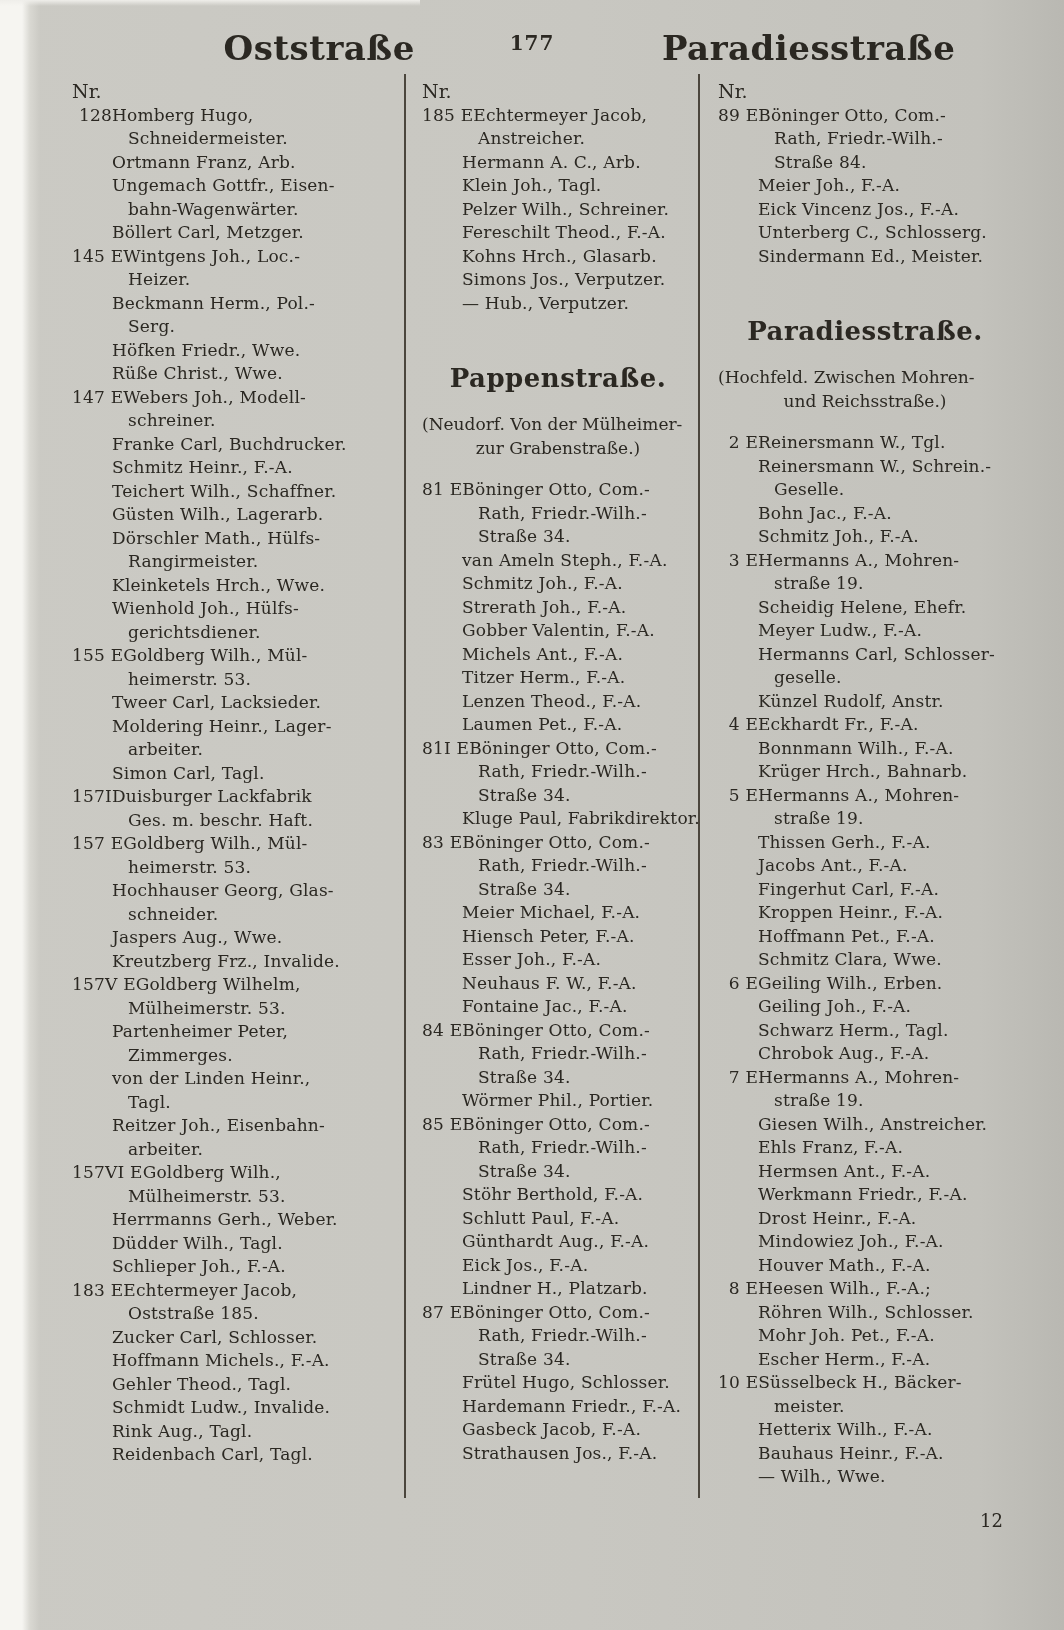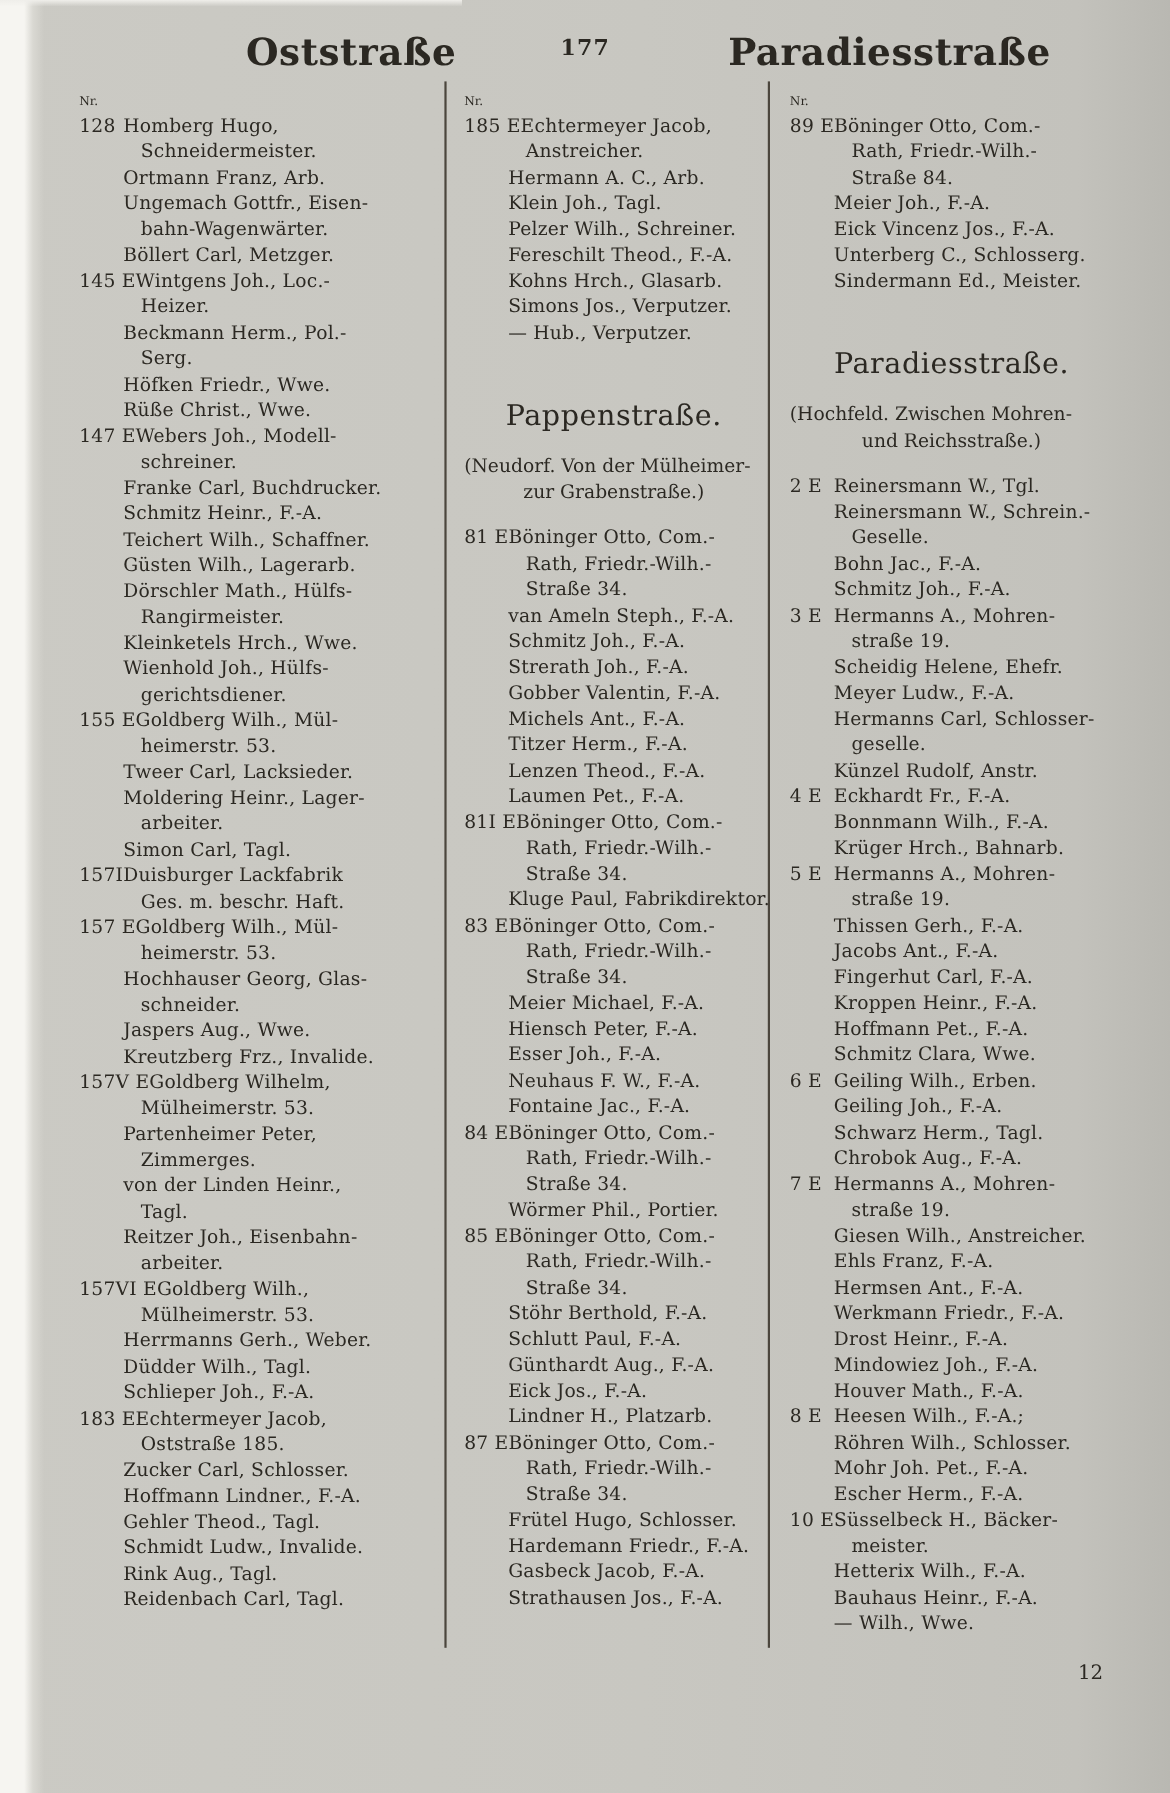--- a/index.html
+++ b/index.html
@@ -33,30 +33,30 @@
     top:3px; font-size:20px; font-weight:bold; letter-spacing:1px;
   }
   .columns {
     position:absolute; top:74px; left:72px; width:940px; height:1424px;
     display:flex;
   }
   .col { padding-top:6px; }
   .col-1 { width:332px; padding-right:8px; }
   .col-2 { width:294px; border-left:2px solid #4b463d; padding-left:16px; padding-right:4px; }
   .col-3 { width:314px; border-left:2px solid #4b463d; padding-left:18px; }
-  .col-label { font-size:11px; line-height:23.5px; }
+  .col-label { font-size:19px; line-height:23.5px; }
   .line {
     font-size:17px; line-height:23.5px; min-height:23.5px;
     white-space:nowrap; letter-spacing:0.2px;
   }
   .entry.sub .line.first { padding-left:40px; }
   .line.cont { padding-left:56px; }
-  .num { display:inline-block; min-width:40px; }
+  .num { display:inline-block; min-width:40px;text-align:right; }
   .street-heading {
-    text-align:center; font-weight:normal; font-size:26px; line-height:30px;
+    text-align:center; font-weight:bold; font-size:26px; line-height:30px;
     margin:48px 0 20px 0; letter-spacing:0.5px;
   }
   .street-note { font-size:17px; margin-bottom:18px; }
   .street-note .nline { line-height:23.5px; }
   .street-note .nline + .nline { text-align:center; }
   .signature {
     position:absolute; left:936px; top:1510px; font-size:18px;margin-left:44px;
   }
 </style>
 </head>
@@ -192,21 +192,21 @@
           <div class="line first">Schlieper Joh., F.-A.</div>
         </div>
         <div class="entry">
           <div class="line first"><span class="num">183 E</span><span class="txt">Echtermeyer Jacob,</span></div>
           <div class="line cont">Oststraße 185.</div>
         </div>
         <div class="entry sub">
           <div class="line first">Zucker Carl, Schlosser.</div>
         </div>
         <div class="entry sub">
-          <div class="line first">Hoffmann Lindner., F.-A.</div>
+          <div class="line first">Hoffmann Michels., F.-A.</div>
         </div>
         <div class="entry sub">
           <div class="line first">Gehler Theod., Tagl.</div>
         </div>
         <div class="entry sub">
           <div class="line first">Schmidt Ludw., Invalide.</div>
         </div>
         <div class="entry sub">
           <div class="line first">Rink Aug., Tagl.</div>
         </div>

